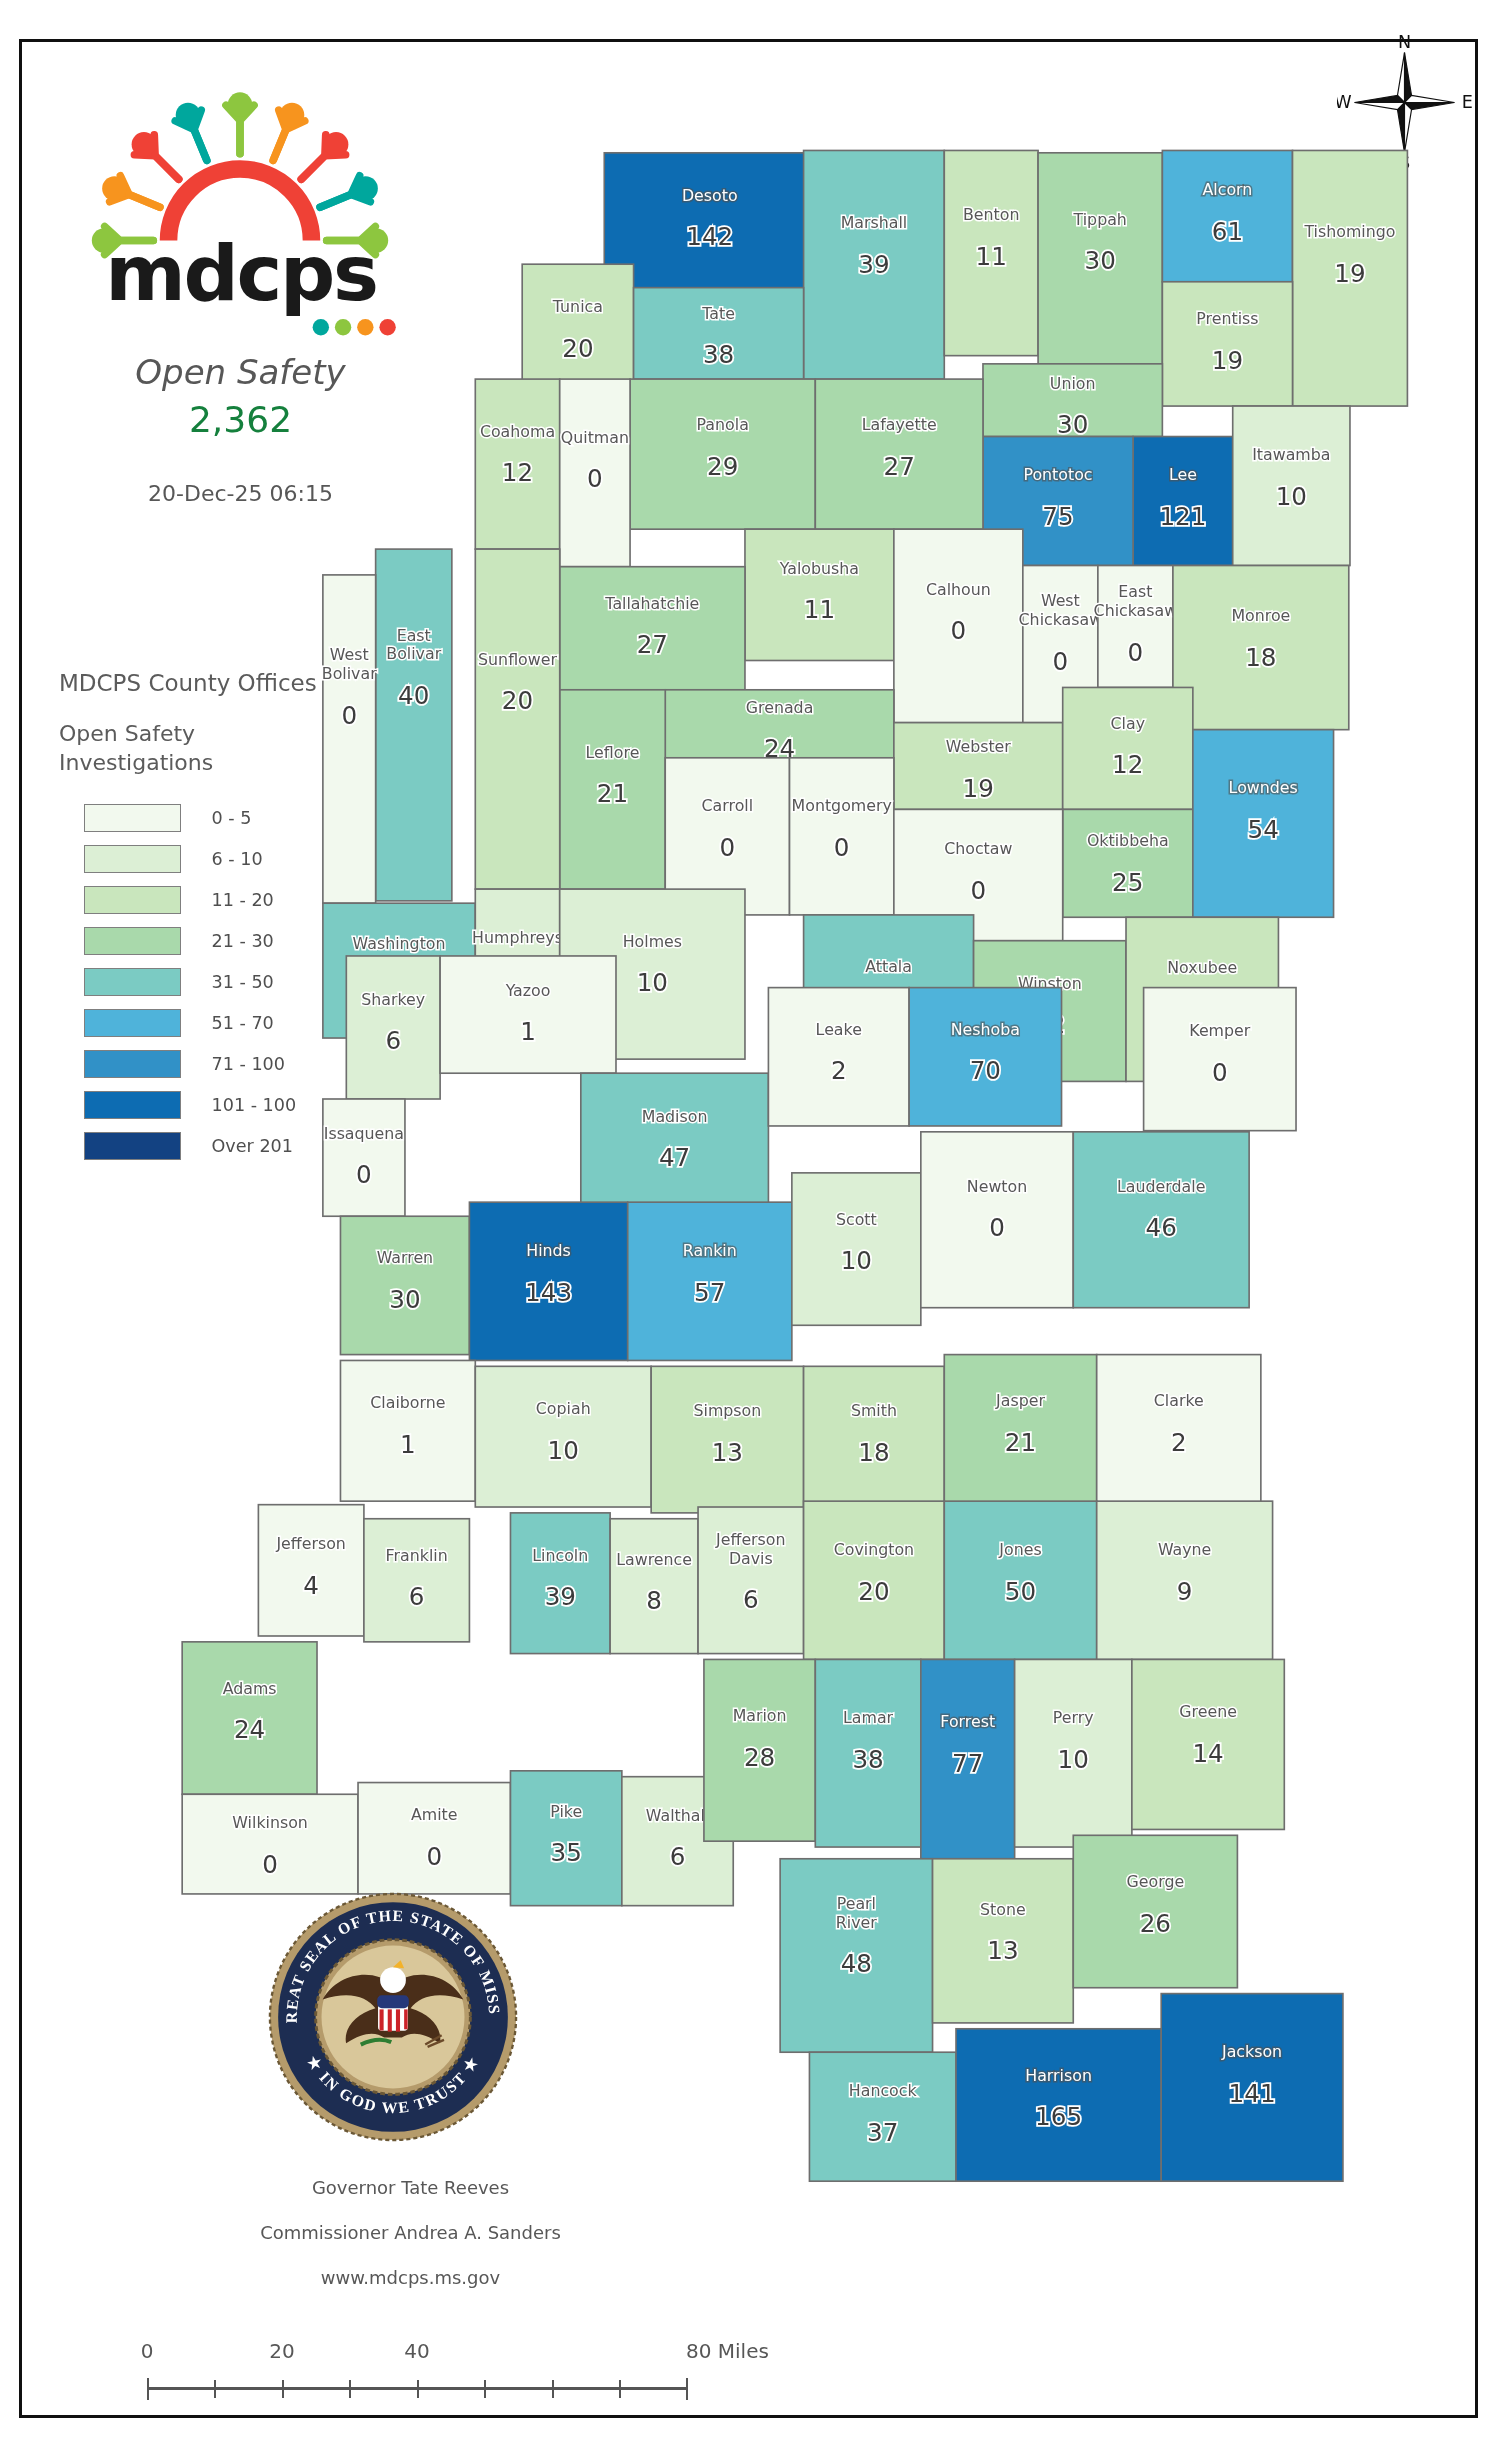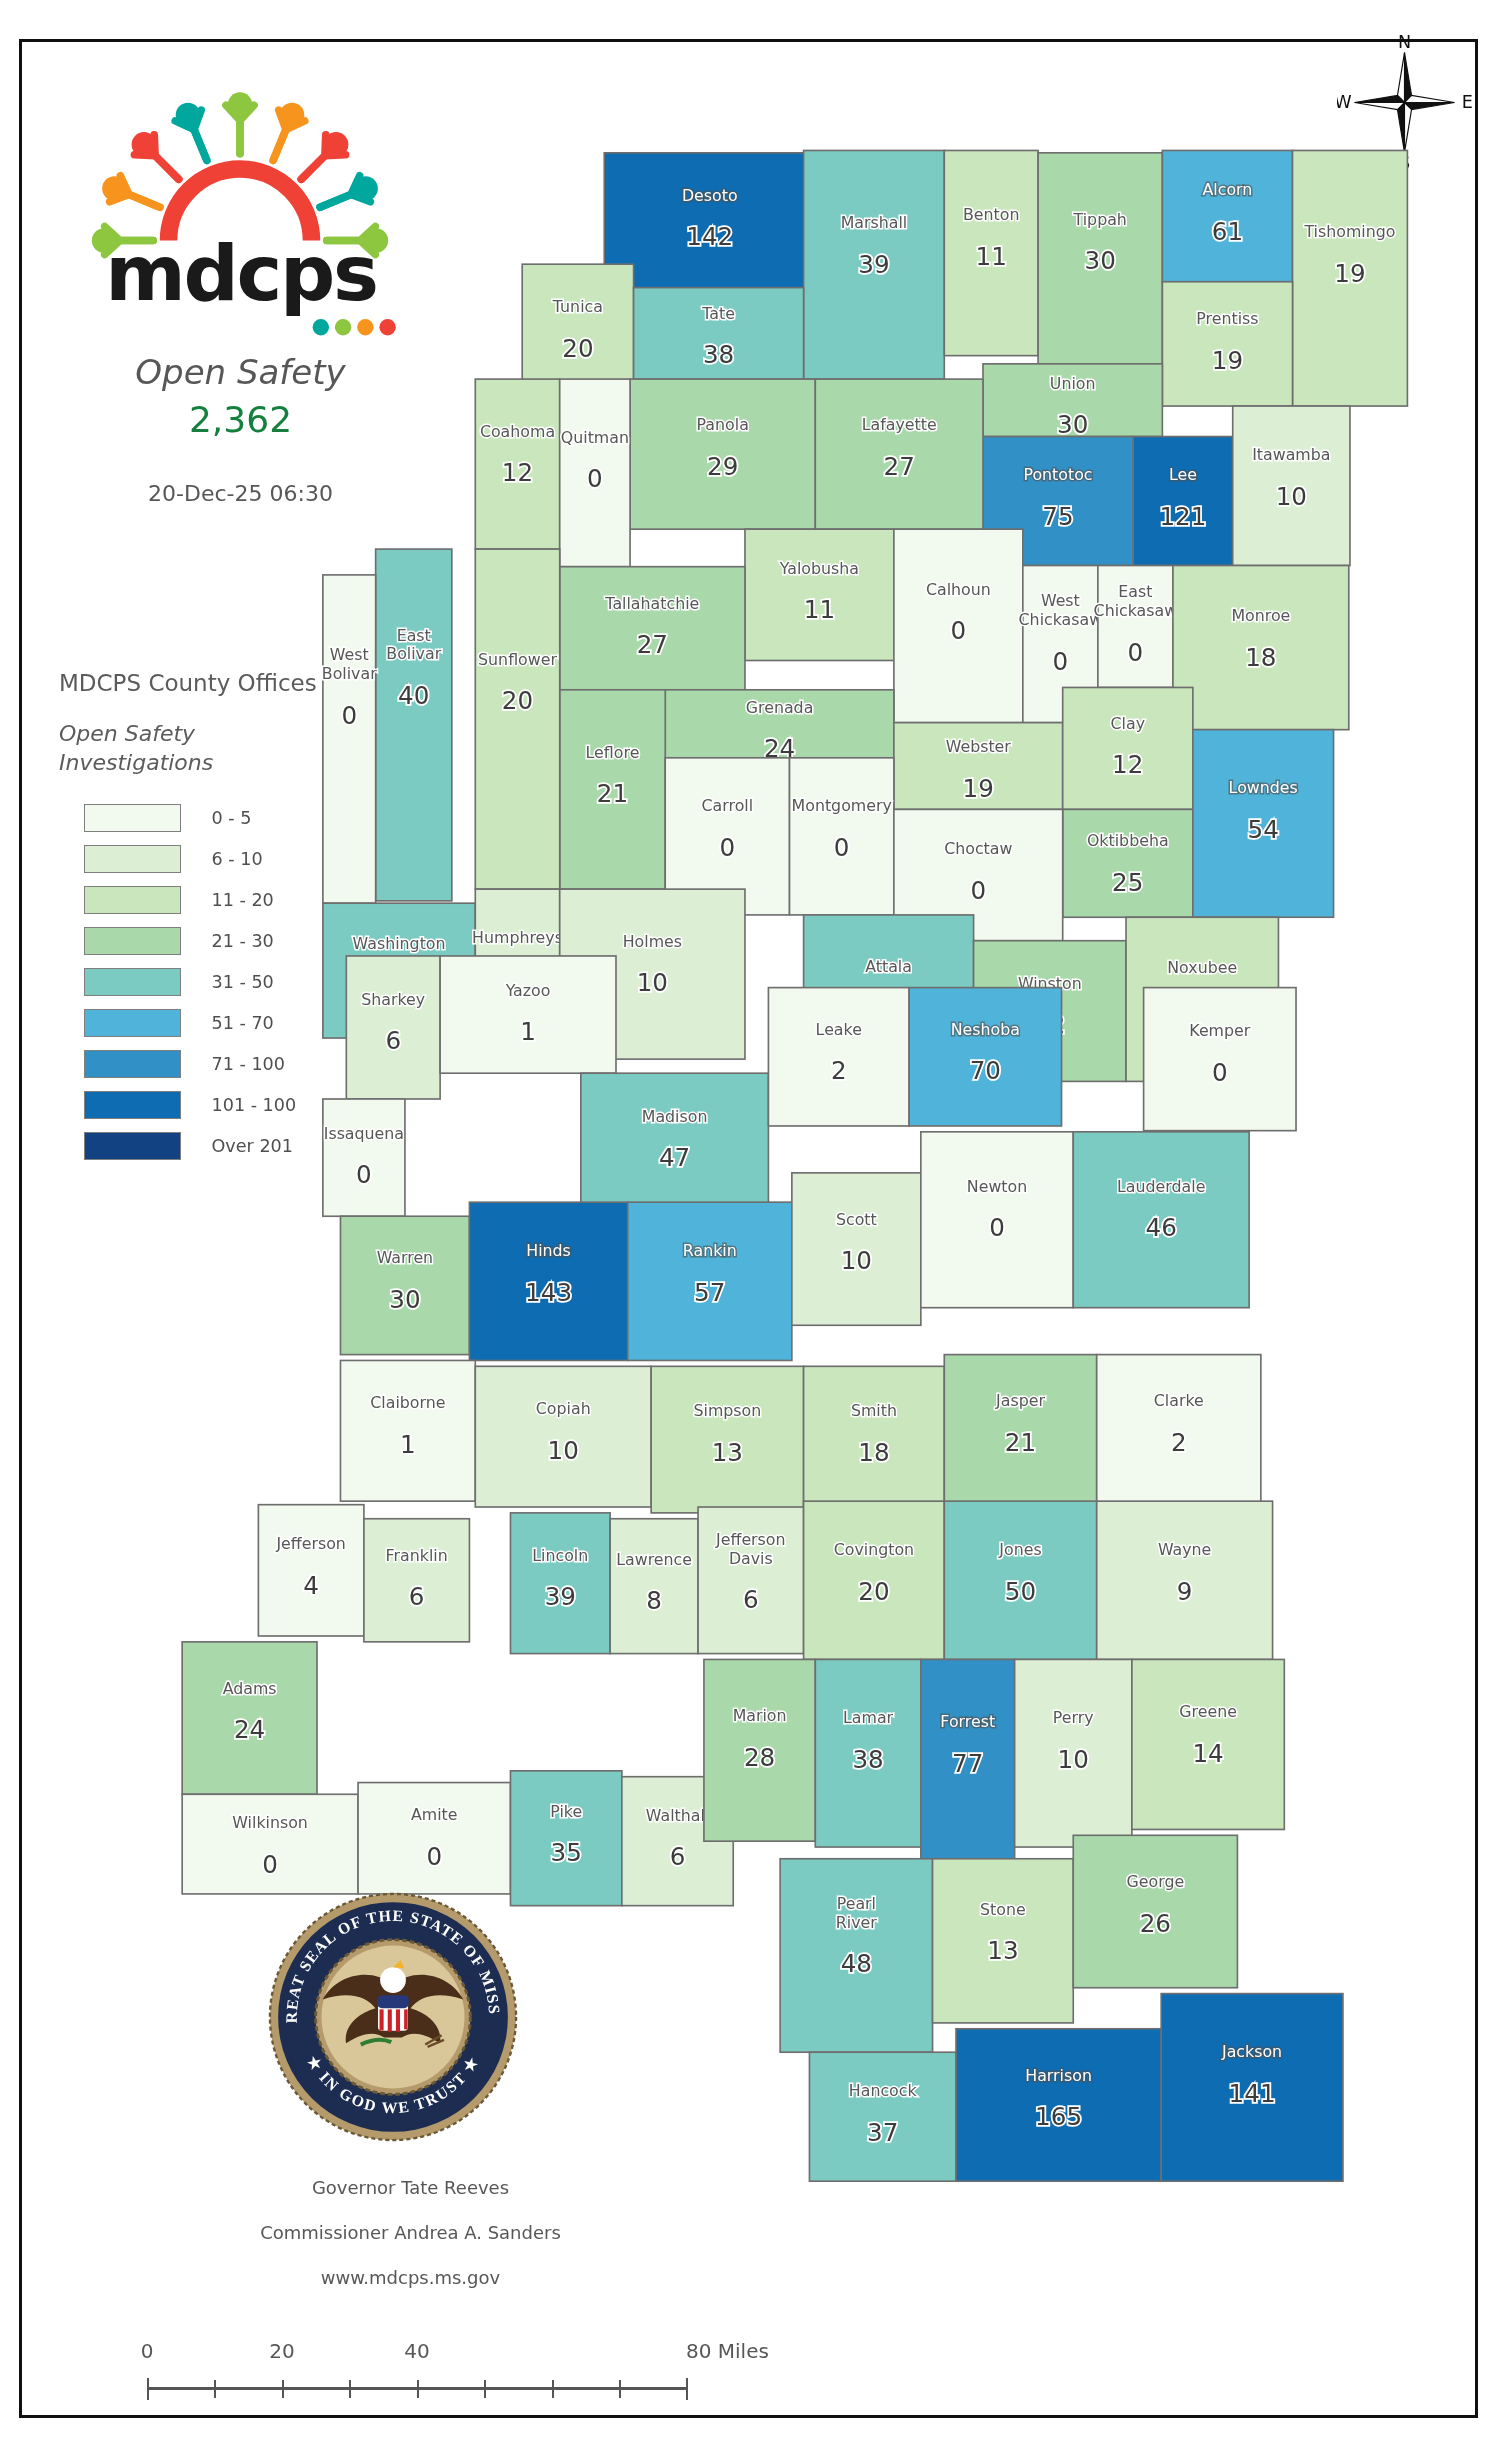--- a/index.html
+++ b/index.html
@@ -13,21 +13,21 @@
   .logo{position:absolute;left:76px;top:47px;width:328px;height:305px;}
   .logo svg{display:block}
   
   .titleblock{position:absolute;left:53px;top:349px;width:375px;text-align:center;}
   .title-line{font-size:34px;line-height:46px;color:#575757;font-style:italic;}
   .total{font-size:36px;line-height:50px;color:#15803d;}
   .timestamp{font-size:22px;margin-top:36px;color:#575757;}
   
   .legendblock{position:absolute;left:59px;top:668px;width:281px;color:#5b5b5b;}
   .legend-h1{font-size:23px;line-height:30.5px;}
-  .legend-h2{font-size:22px;line-height:29px;margin-top:20px;font-style:italic;}
+  .legend-h2{font-size:22px;line-height:29px;margin-top:20px;}
   .legend-rows{margin-top:21px;}
   .legend-row{display:flex;align-items:center;height:41px;padding-left:25px;}
   .legend-swatch{width:97px;height:28px;border:1.8px solid #7f7f7f;box-sizing:border-box;flex:0 0 auto;}
   .legend-label{font-size:17.6px;margin-left:30.5px;color:#4f4f4f;}
   
   .compass{position:absolute;left:1337px;top:35px;width:135px;height:135px;}
   
   .mapwrap{position:absolute;left:147px;top:141px;width:1278px;height:2052px;}
   
   .seal{position:absolute;left:267px;top:1891px;width:252px;height:252px;}
@@ -108,21 +108,21 @@
       <circle cx="456" cy="478" r="14" fill="#8dc63f"></circle>
       <circle cx="494" cy="478" r="14" fill="#f7941e"></circle>
       <circle cx="532" cy="478" r="14" fill="#ef4136"></circle>
     </g>
   </svg>
 </div>
 
 <div class="titleblock">
   <div class="title-line">Open Safety</div>
   <div class="total">2,362</div>
-  <div class="timestamp">20-Dec-25 06:30</div>
+  <div class="timestamp">20-Dec-25 06:15</div>
 </div>
 
 <div class="legendblock">
   <div class="legend-h1">MDCPS County Offices</div>
   <div class="legend-h2">Open Safety Investigations</div>
   <div class="legend-rows" id="legend-rows">
       <div class="legend-row">
         <div class="legend-swatch" style="background: rgb(242, 249, 238);"></div>
         <div class="legend-label">0 - 5</div>
       </div>

